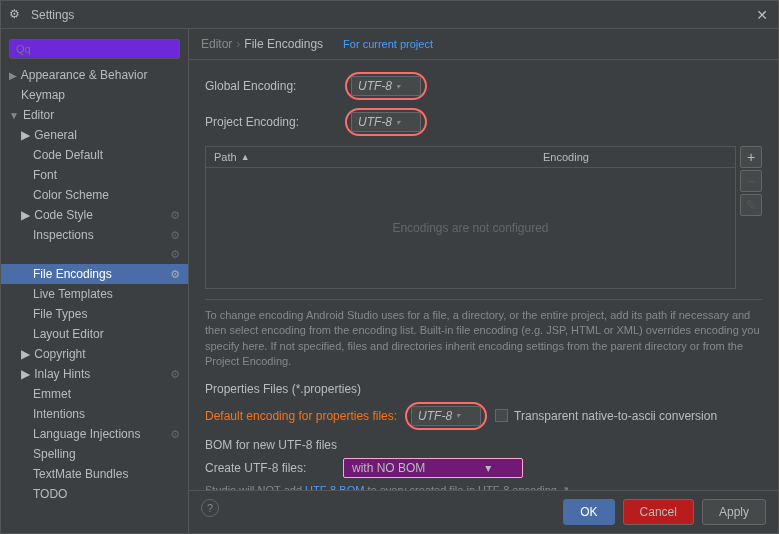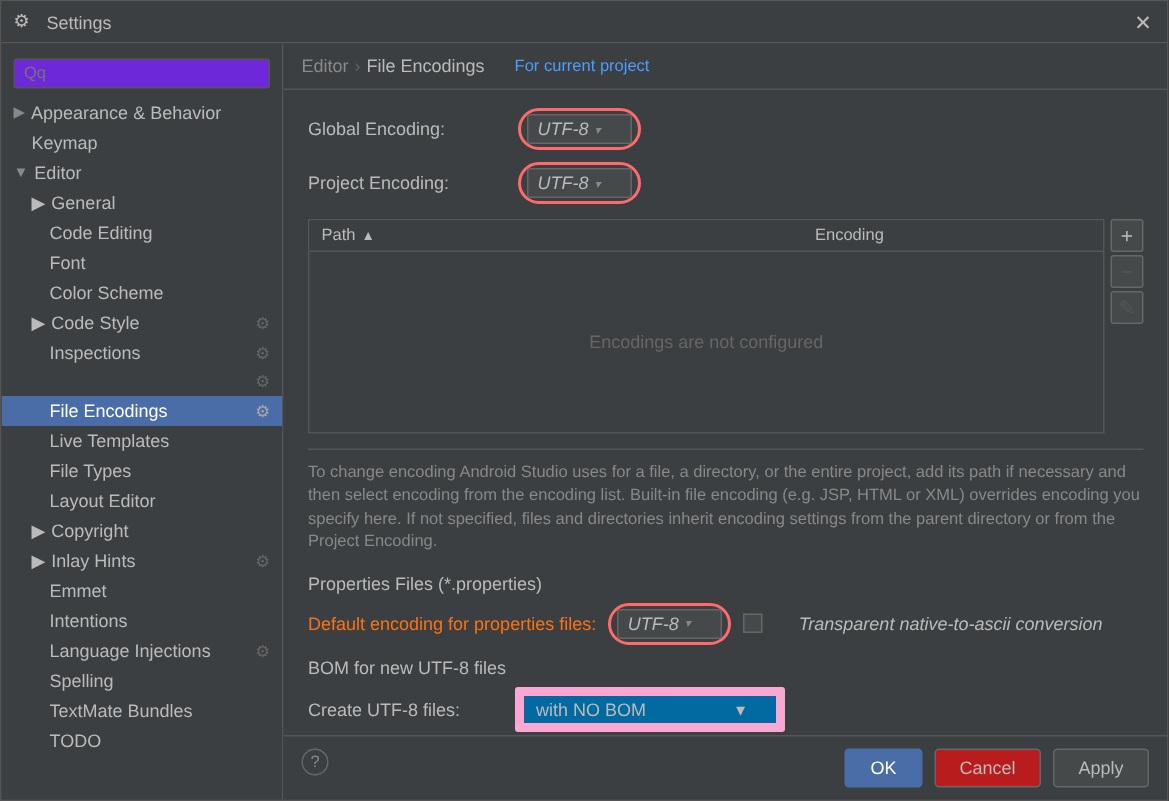--- a/index.html
+++ b/index.html
@@ -56,27 +56,27 @@
     .side-btn { background: #45494a; border: 1px solid #666; width: 22px; height: 22px; display: flex; align-items: center; justify-content: center; cursor: pointer; color: #bbb; font-size: 14px; border-radius: 2px; }
     .side-btn.disabled { color: #555; cursor: default; }
 
     .description { font-size: 11px; color: #888; line-height: 1.4; margin: 4px 0 12px 0; border-top: 1px solid #555; padding-top: 8px; }
 
     .section-title { color: #bbb; font-size: 12px; margin: 8px 0 6px 0; }
 
     .properties-row { display: flex; align-items: center; margin-bottom: 8px; gap: 8px; }
     .properties-label { color: #f97316; font-size: 12px; }
 
-    .checkbox-row { display: flex; align-items: center; gap: 24px; font-style: italic; }
+    .checkbox-row { display: flex; align-items: center; gap: 6px; }
     .checkbox { width: 13px; height: 13px; border: 1px solid #666; background: #45494a; display: flex; align-items: center; justify-content: center; cursor: pointer; }
 
     .bom-section { margin-top: 8px; }
     .bom-row { display: flex; align-items: center; gap: 8px; margin-bottom: 4px; }
     .bom-label { color: #bbb; font-size: 12px; width: 130px; }
-    .bom-dropdown { background: #0369a1; border: 6px solid #f9a8d4; border-radius: 2px; padding: 2px 8px; color: #bbb; font-size: 12px; cursor: pointer; display: flex; align-items: center; gap: 60px; min-width: 180px; }
+    .bom-dropdown { background: #701a75; border: 1px solid #f9a8d4; border-radius: 2px; padding: 2px 8px; color: #bbb; font-size: 12px; cursor: pointer; display: flex; align-items: center; gap: 60px; min-width: 180px; }
 
     .bom-note { font-size: 11px; color: #888; margin-top: 6px; }
     .bom-note .link { color: #4a9eff; cursor: pointer; }
 
     
     .footer { padding: 8px 12px; border-top: 1px solid #555; display: flex; justify-content: flex-end; gap: 8px; flex-shrink: 0; background: #3c3f41; }
     .footer-btn { padding: 5px 16px; border-radius: 3px; cursor: pointer; font-size: 12px; border: 1px solid #666; }
     .footer-btn.ok { background: #4a6da7; border-color: #4a6da7; color: #fff; }
     .footer-btn.cancel { background: #b91c1c; color: #bbb; }
     .footer-btn.apply { background: #45494a; color: #bbb; }
@@ -116,21 +116,21 @@
         <span class="arrow">▼</span>
         <span>Editor</span>
       </div>
 
       <div class="sidebar-item">
         <span style="margin-left:12px">▶</span>
         <span style="margin-left:4px">General</span>
       </div>
 
       <div class="sidebar-item">
-        <span style="margin-left:24px">Code Editing</span>
+        <span style="margin-left:24px">Code Default</span>
       </div>
 
       <div class="sidebar-item">
         <span style="margin-left:24px">Font</span>
       </div>
 
       <div class="sidebar-item">
         <span style="margin-left:24px">Color Scheme</span>
       </div>
 

